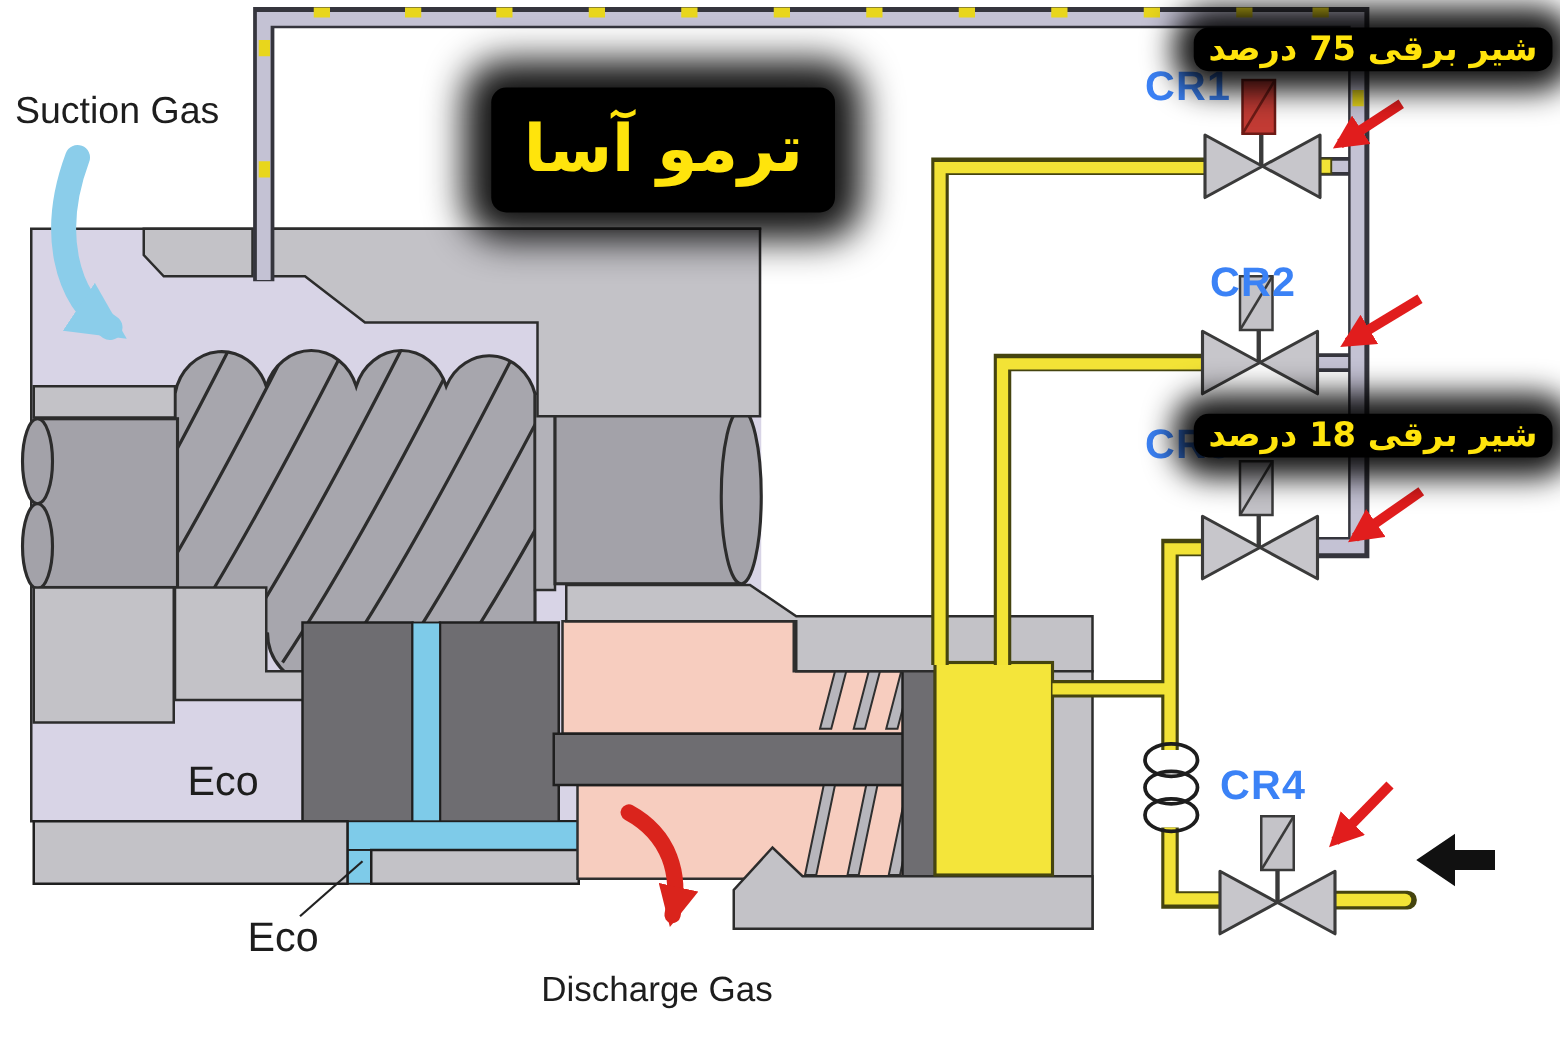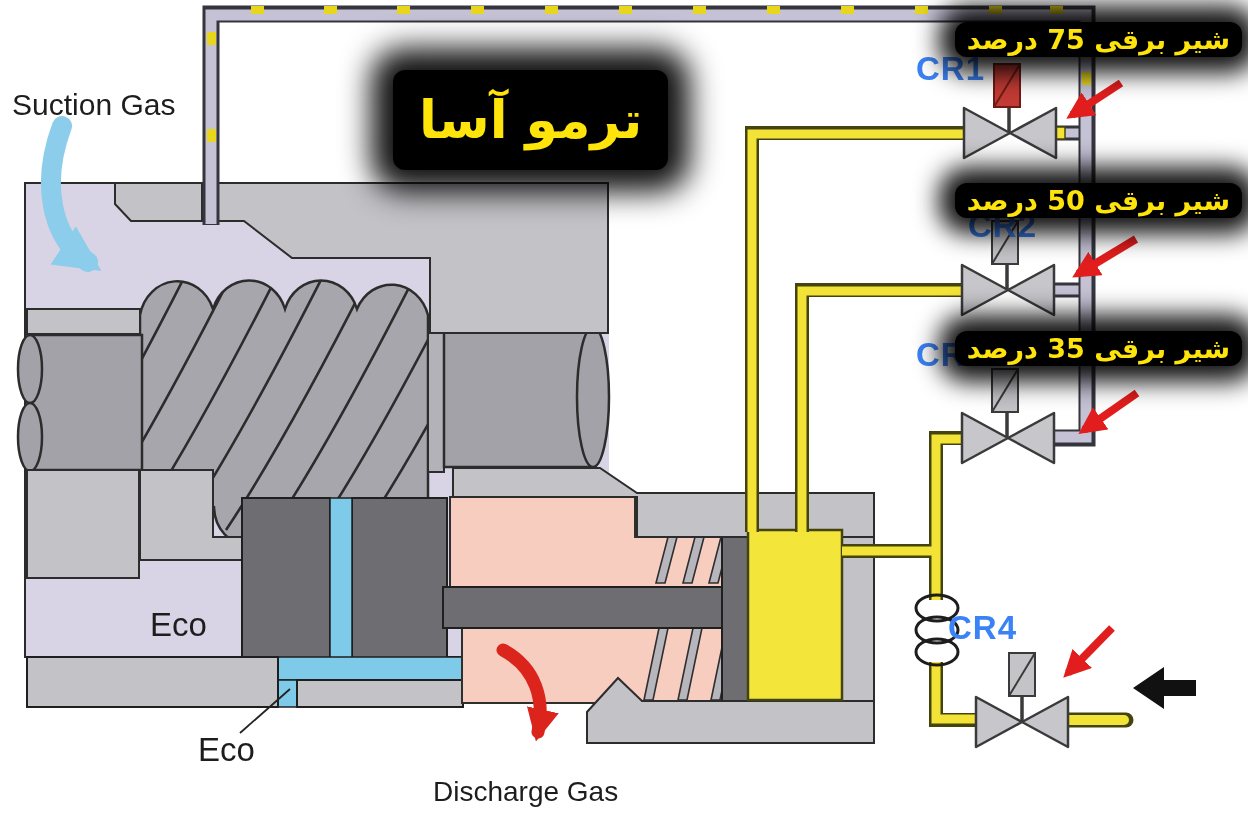--- a/index.html
+++ b/index.html
@@ -205,33 +205,32 @@
 
   <path d="M1133,688 L1164,667 L1164,680 L1196,680 L1196,696 L1164,696 L1164,709 Z" fill="#111"></path>
 
   <path d="M62,126 C40,185 52,238 88,262" stroke="#8bcdea" stroke-width="20" fill="none" stroke-linecap="round" marker-end="url(#blueHead)"></path>
 
   <path d="M503,650 C536,668 545,700 538,732" stroke="#da241c" stroke-width="13" fill="none" stroke-linecap="round" marker-end="url(#redHeadBig)"></path>
 
   <line x1="240" y1="733" x2="290" y2="689" stroke="#222" stroke-width="1.8"></line>
 </svg>
 
-<div class="txt latin" style="left:12px;top:88px;font-size:30px;">Suction Gas</div>
+<div class="txt latin" style="left:12px;top:72px;font-size:30px;">Suction Gas</div>
 
 <div class="txt latin" style="left:433px;top:776px;font-size:28px;">Discharge Gas</div>
 
 
 <div class="txt latin" style="left:150px;top:606px;font-size:33px;">Eco</div>
 
 <div class="txt latin" style="left:198px;top:731px;font-size:33px;">Eco</div>
 
 <div class="txt cr" style="left:916px;top:50px;">CR1</div>
 <div class="txt cr" style="left:968px;top:207px;">CR2</div>
 <div class="txt cr" style="left:916px;top:336px;">CR3</div>
-<div class="txt cr" style="left:948px;top:609px;">CR4</div>
+<div class="txt cr" style="left:976px;top:609px;">CR4</div>
 
 <div class="glow title" style="left:393px;top:48px;">ترمو آسا</div>
 
 <div class="glow fa-note" style="right:6px;top:22px;">شیر برقی 75 درصد</div>
-<div class="glow fa-note" style="right:6px;top:183px;">شیر برقی 50 درصد</div>
-<div class="glow fa-note" style="right:6px;top:331px;">شیر برقی 35 درصد</div>
+<div class="glow fa-note" style="right:6px;top:331px;">شیر برقی 18 درصد</div>
 
 </div>
 
 </body></html>

